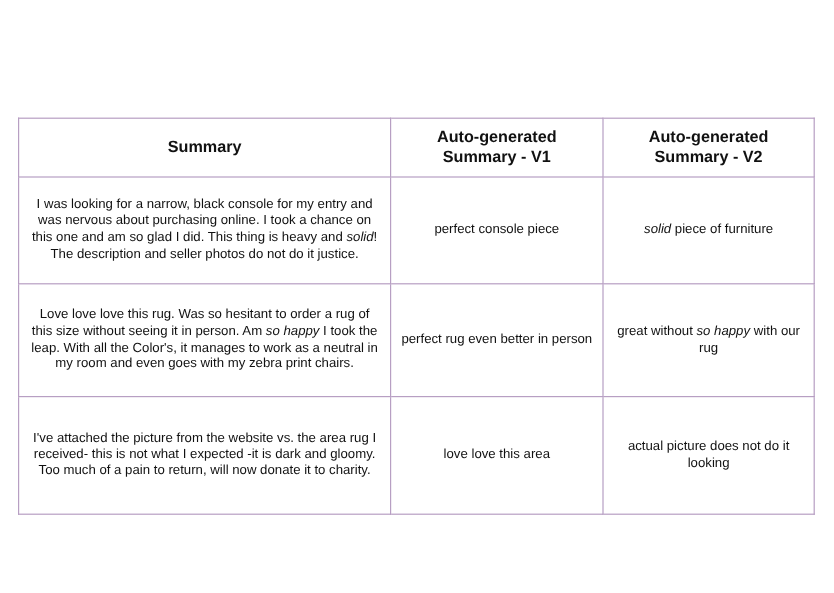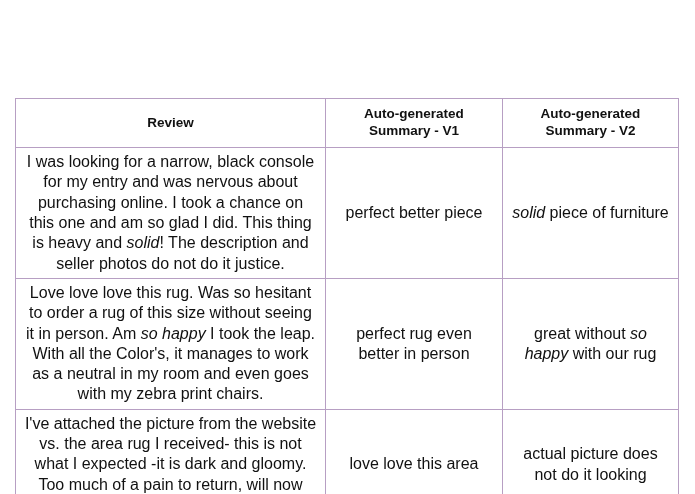--- a/index.html
+++ b/index.html
@@ -37,50 +37,50 @@
     background: #ffffff;
     overflow: hidden;
   }
   table.review-table th {
     font-size: 13.5px;
     font-weight: bold;
     line-height: 1.25;
     height: 40px;
   }
   table.review-table td {
-    font-size: 16px;
+    font-size: 11px;
     line-height: 1.27;
   }
   tr.row-1 td { height: 80px; }
   tr.row-2 td { height: 85px; margin-top: 48px; }
   tr.row-3 td { height: 89px; }
   .italic { font-style: italic; }
   .underline { }
 </style>
 </head>
 <body>
 
 <div class="table-wrap">
   <table class="review-table">
     <colgroup>
       <col class="c-review">
       <col class="c-v1">
       <col class="c-v2">
     </colgroup>
     <thead>
       <tr>
-        <th>Review</th>
+        <th>Summary</th>
         <th>Auto-generated Summary - V1</th>
         <th>Auto-generated Summary - V2</th>
       </tr>
     </thead>
     <tbody>
       <tr class="row-1">
         <td><span>I was looking for a narrow, black console for my entry and was nervous about purchasing online. I took a chance on this one and am so glad I did. This thing is heavy and </span><span class="italic">solid</span><span>! The description and seller photos do not do it justice.</span></td>
-        <td><span>perfect better piece</span></td>
+        <td><span>perfect console piece</span></td>
         <td><span class="italic">solid</span><span> piece of furniture</span></td>
       </tr>
       <tr class="row-2">
         <td><span>Love love love this rug. Was so hesitant to order a rug of this size without seeing it in person. Am </span><span class="italic">so happy</span><span> I took the leap. With all the Color's, it manages to work as a neutral in my room and even goes with my zebra print chairs.</span></td>
         <td><span>perfect rug </span><span class="underline">even better in person</span></td>
         <td><span>great without </span><span class="italic">so happy</span><span> with our rug</span></td>
       </tr>
       <tr class="row-3">
         <td><span>I've attached the picture from the website vs. the area rug I received- this is not what I expected -it is dark and gloomy. Too much of a pain to return, will now donate it to charity.</span></td>
         <td><span>love love this </span><span class="underline">area</span></td>

